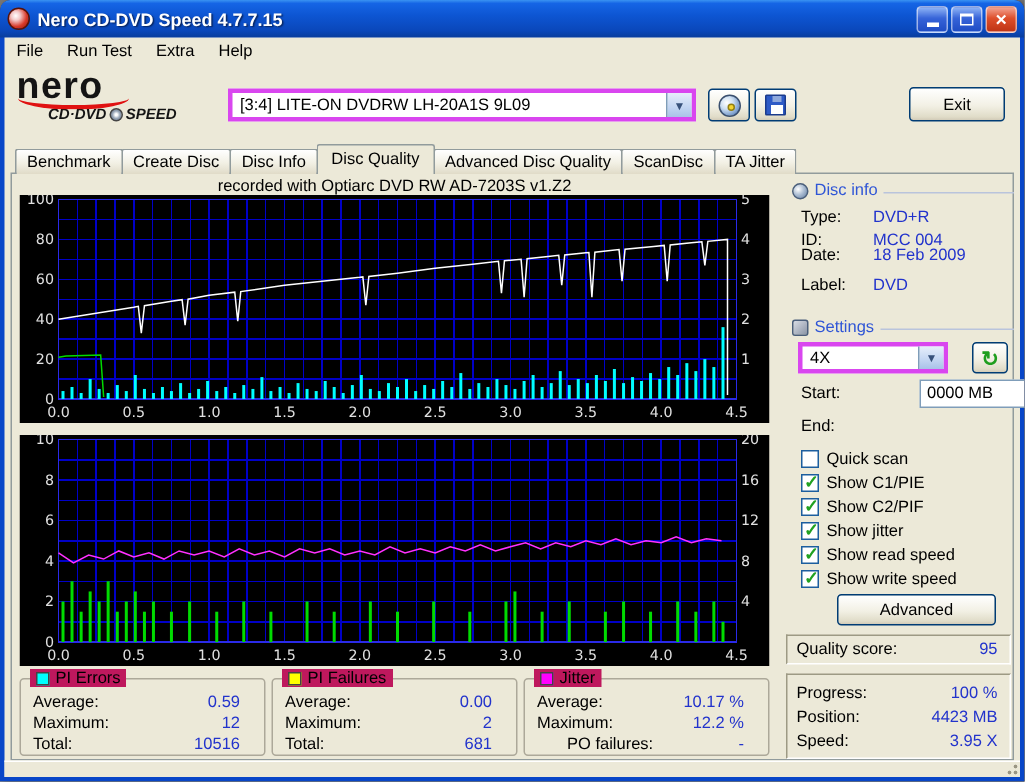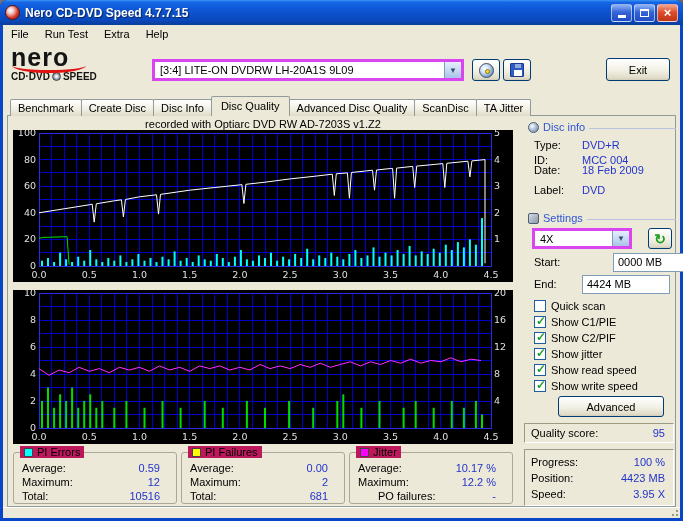--- a/index.html
+++ b/index.html
@@ -20,21 +20,21 @@
   .glyph-max{width:9px;height:8px;border:1px solid #fff;border-top:2px solid #fff;}
   .glyph-close{color:#fff;font-weight:bold;font-size:13px;line-height:13px;}
   
   .client{position:absolute;left:3px;top:25px;width:677px;height:493px;background:#ECE9D8;}
   .menubar{position:absolute;left:0;top:0;width:564px;height:21px;display:flex;align-items:flex-start;}
   .menu-item{padding:3px 8px;}
   
   .logo{position:absolute;left:8px;top:20px;width:140px;height:42px;}
   .logo-n1{font-size:25px;font-weight:bold;letter-spacing:1px;color:#141414;line-height:24px;}
   .logo-swoosh{position:absolute;left:1px;top:13px;width:74px;height:15px;border-bottom:3px solid #E01212;border-radius:50%;}
-  .logo-n2{font-size:10px;font-weight:bold;color:#141414;display:flex;align-items:center;gap:2px;margin-top:2px;}
+  .logo-n2{font-size:10px;font-weight:bold;font-style:italic;color:#141414;display:flex;align-items:center;gap:2px;margin-top:2px;margin-left:21px;}
   .logo-disc{width:9px;height:9px;border-radius:50%;background:radial-gradient(circle,#fff 15%,#9aa7b8 50%,#5c6a7d 100%);border:1px solid #444;display:inline-block;}
   .combo{position:absolute;background:#fff;border:3px solid #d946ef;display:flex;align-items:center;}
   .combo-text{flex:1;padding-left:5px;white-space:pre;overflow:hidden;font-size:11px;}
   .combo-btn{width:17px;height:100%;border-left:1px solid #7F9DB9;background:linear-gradient(180deg,#E6EEFB,#C2D5F2 60%,#A9C2E8);display:flex;align-items:center;justify-content:center;color:#37517A;font-size:8px;}
   .drive-combo{left:149px;top:34px;width:312px;height:22px;}
   .xp-btn{border:1px solid #003C74;border-radius:3px;background:linear-gradient(180deg,#FFFFFF 0%,#F2F0E4 55%,#E0DCC8 90%,#D2CBB8 100%);display:flex;align-items:center;justify-content:center;font-size:11px;position:absolute;}
   .btn-tool1{left:469px;top:34px;width:28px;height:22px;}
   .btn-tool2{left:500px;top:34px;width:28px;height:22px;}
   .btn-start{left:534px;top:33px;width:62px;height:23px;}
   .btn-exit{left:603px;top:33px;width:64px;height:23px;}
@@ -472,21 +472,20 @@
           <span>▼</span>
         </div>
     </div>
     <div class="xp-btn" style="left:645px;top:203px;width:24px;height:21px;">
       <span style="color:#1E9E1E;font-weight:bold;font-size:14px;line-height:14px;">↻</span>
     </div>
 
     <span class="label" style="position:absolute;left:531px;top:231px;z-index:2;">Start:</span>
     <div class="field" style="left:610px;top:228px;width:88px;height:19px;">0000 MB</div>
     <span class="label" style="position:absolute;left:531px;top:253px;z-index:2;">End:</span>
-    <div class="field" style="left:579px;top:250px;width:88px;height:19px;">4424 MB</div>
 
     <div class="cb-row" style="top:274px;">
         <span class="cb"></span>
         <span>Quick scan</span>
       </div>
     <div class="cb-row" style="top:290px;">
         <span class="cb on"></span>
         <span>Show C1/PIE</span>
       </div>
     <div class="cb-row" style="top:306px;">

